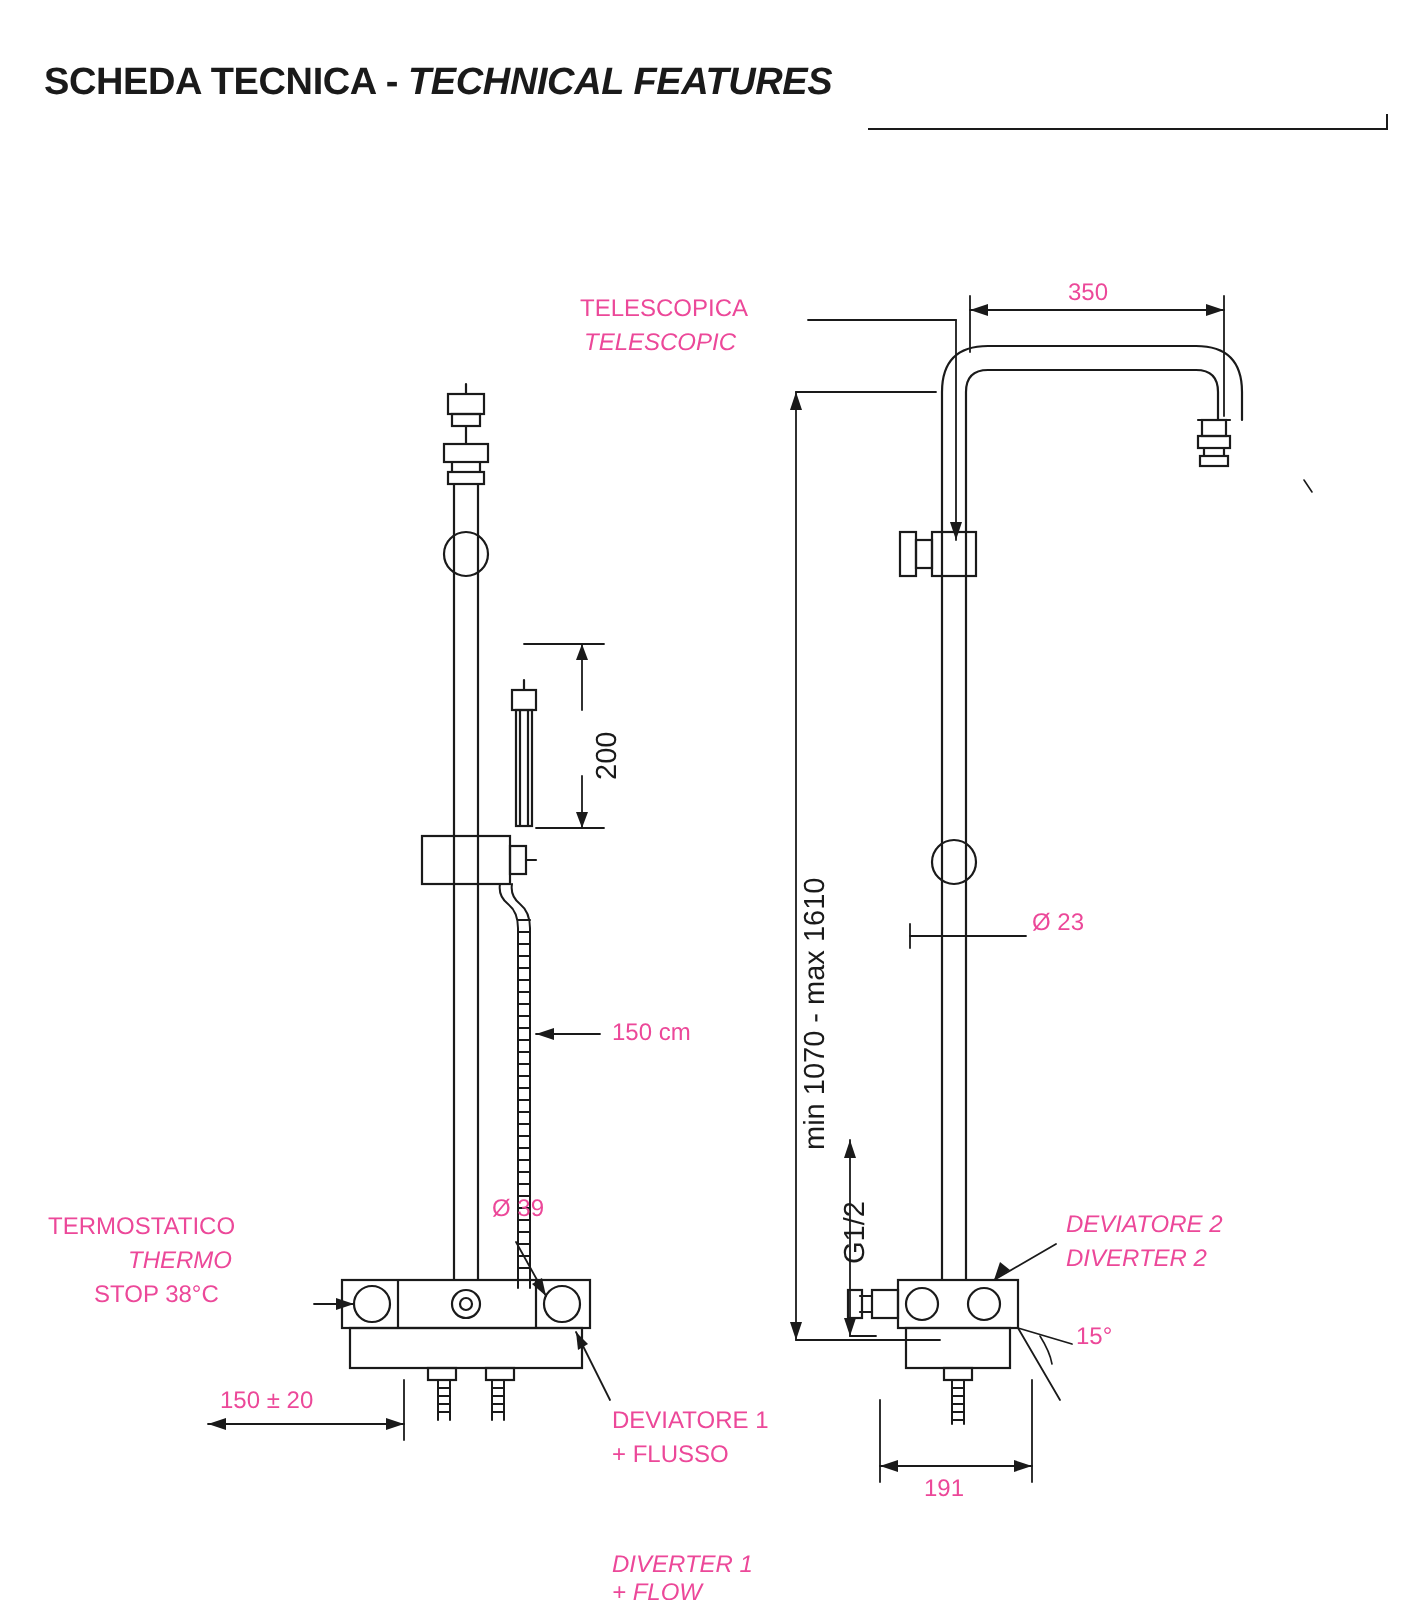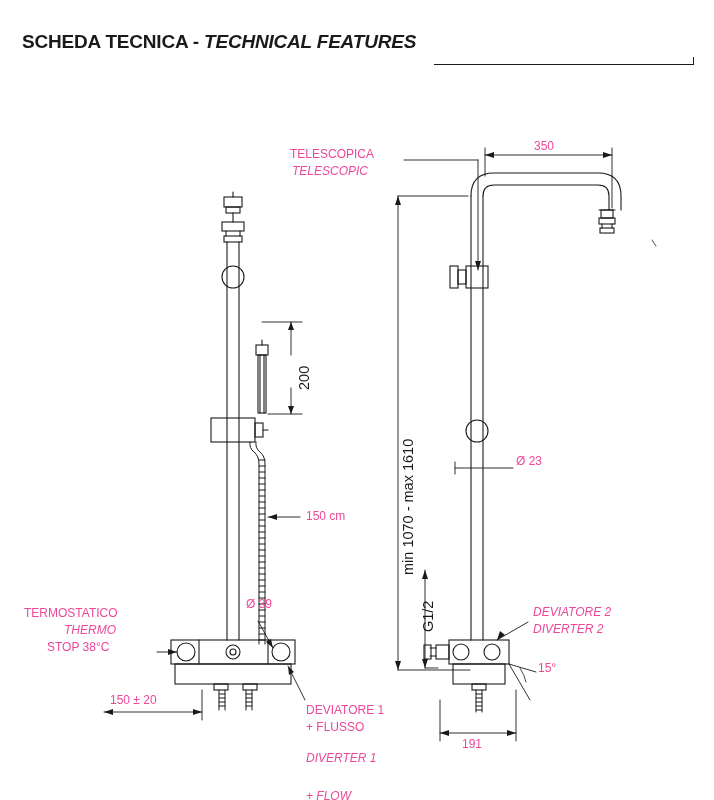--- a/index.html
+++ b/index.html
@@ -357,21 +357,21 @@
   <div class="vert" style="left:420px; top:632px;">G1/2</div>
 
   <div class="lbl" style="left:24px; top:605px;">TERMOSTATICO</div>
   <div class="lbl it" style="left:64px; top:622px;">THERMO</div>
   <div class="lbl" style="left:47px; top:639px;">STOP 38°C</div>
 
   <div class="lbl" style="left:110px; top:692px;">150 ± 20</div>
 
   <div class="lbl" style="left:306px; top:702px;">DEVIATORE 1</div>
   <div class="lbl" style="left:306px; top:719px;">+ FLUSSO</div>
-  <div class="lbl it" style="left:306px; top:750px;">DIVERTER 1</div>
+  <div class="lbl it" style="left:306px; top:774px;">DIVERTER 1</div>
   <div class="lbl it" style="left:306px; top:788px;">+ FLOW</div>
 
   <div class="lbl" style="left:533px; top:604px;font-style:italic;">DEVIATORE 2</div>
   <div class="lbl it" style="left:533px; top:621px;">DIVERTER 2</div>
 
   <div class="lbl" style="left:538px; top:660px;">15°</div>
 
   <div class="lbl" style="left:462px; top:736px;">191</div>
 
 </div>

